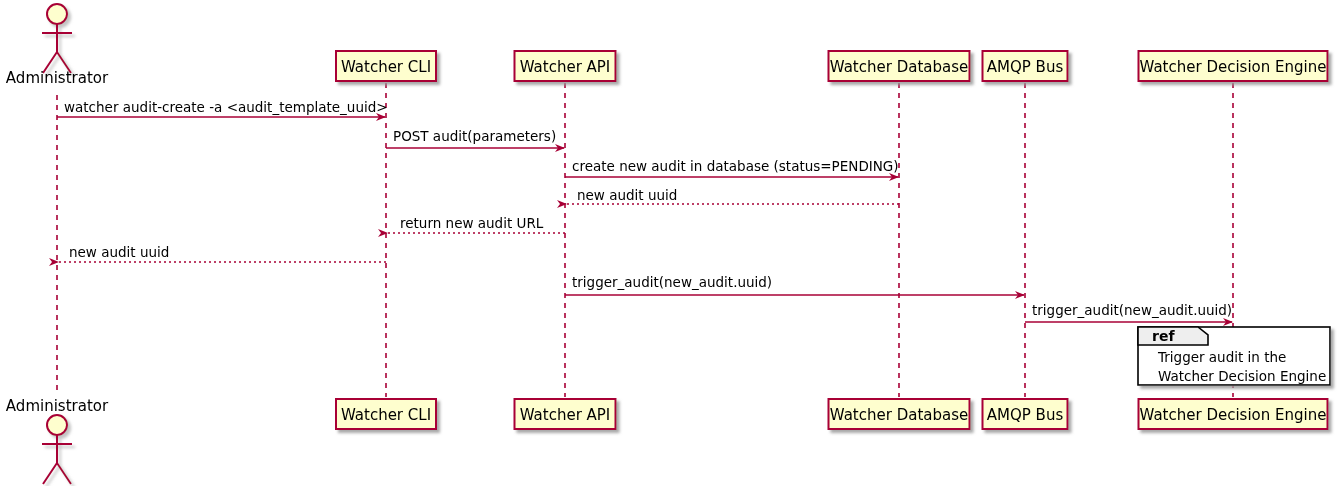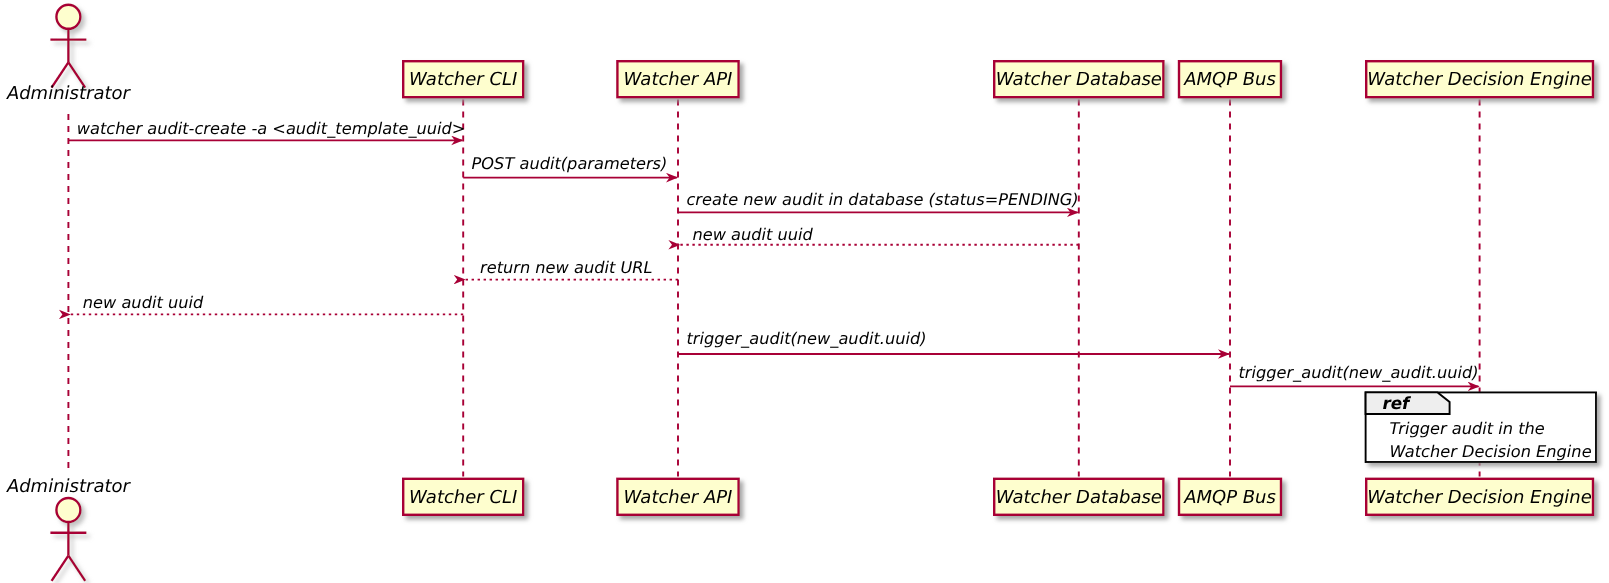--- a/index.html
+++ b/index.html
@@ -9,21 +9,20 @@
   }
   body {
     font-family: "DejaVu Sans", sans-serif;
   }
   #diagram-root {
     position: relative;
     width: 1341px;
     height: 486px;
     background: #ffffff;
     overflow: hidden;
-    font-style: italic;
   }
   svg#uml-canvas {
     position: absolute;
     left: 0;
     top: 0;
     width: 1341px;
     height: 486px;
     display: block;
   }
   .participant-label,

